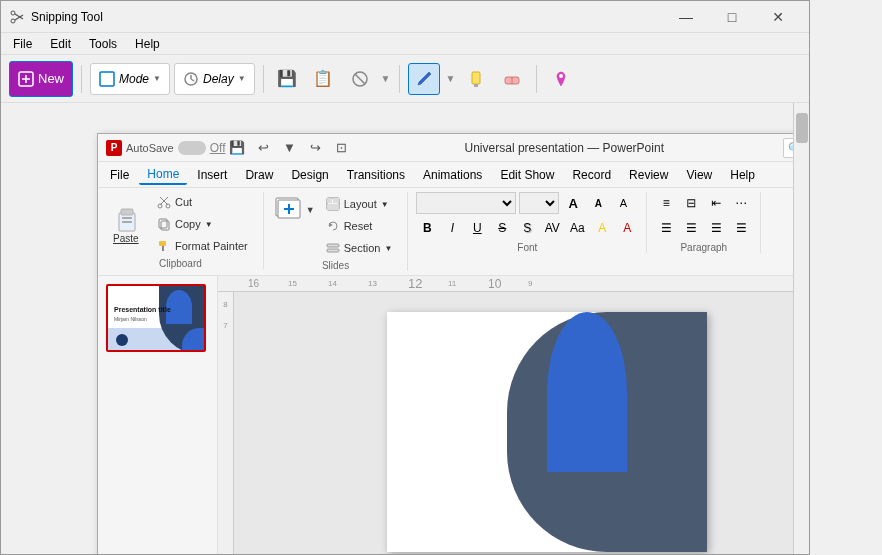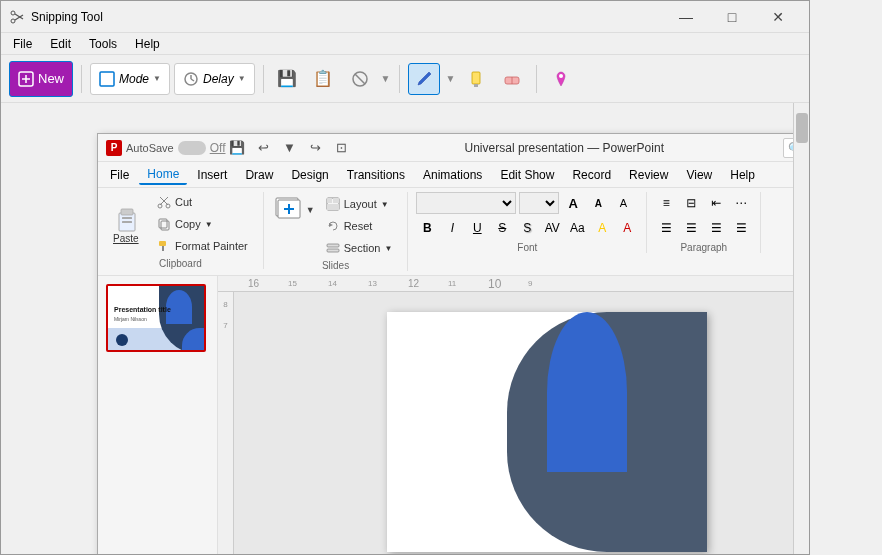--- a/index.html
+++ b/index.html
@@ -654,21 +654,21 @@
           </div>
         </div>
 
         <div class="ppt-canvas">
 
           <div class="ruler-h">
             <span style="position:absolute;left:30px;font-size:10px;color:#999;">16</span>
             <span style="position:absolute;left:70px;font-size:8px;color:#999;">15</span>
             <span style="position:absolute;left:110px;font-size:8px;color:#999;">14</span>
             <span style="position:absolute;left:150px;font-size:8px;color:#999;">13</span>
-            <span style="position:absolute;left:190px;font-size:10px;color:#999;">12</span>
+            <span style="position:absolute;left:190px;font-size:13px;color:#999;">12</span>
             <span style="position:absolute;left:230px;font-size:8px;color:#999;">11</span>
             <span style="position:absolute;left:270px;font-size:12px;color:#999;">10</span>
             <span style="position:absolute;left:310px;font-size:8px;color:#999;">9</span>
           </div>
 
           <div class="canvas-main">
 
             <div class="ruler-v">
               <span style="font-size:8px;color:#999;margin-bottom:12px;">8</span>
               <span style="font-size:8px;color:#999;margin-bottom:12px;">7</span>

